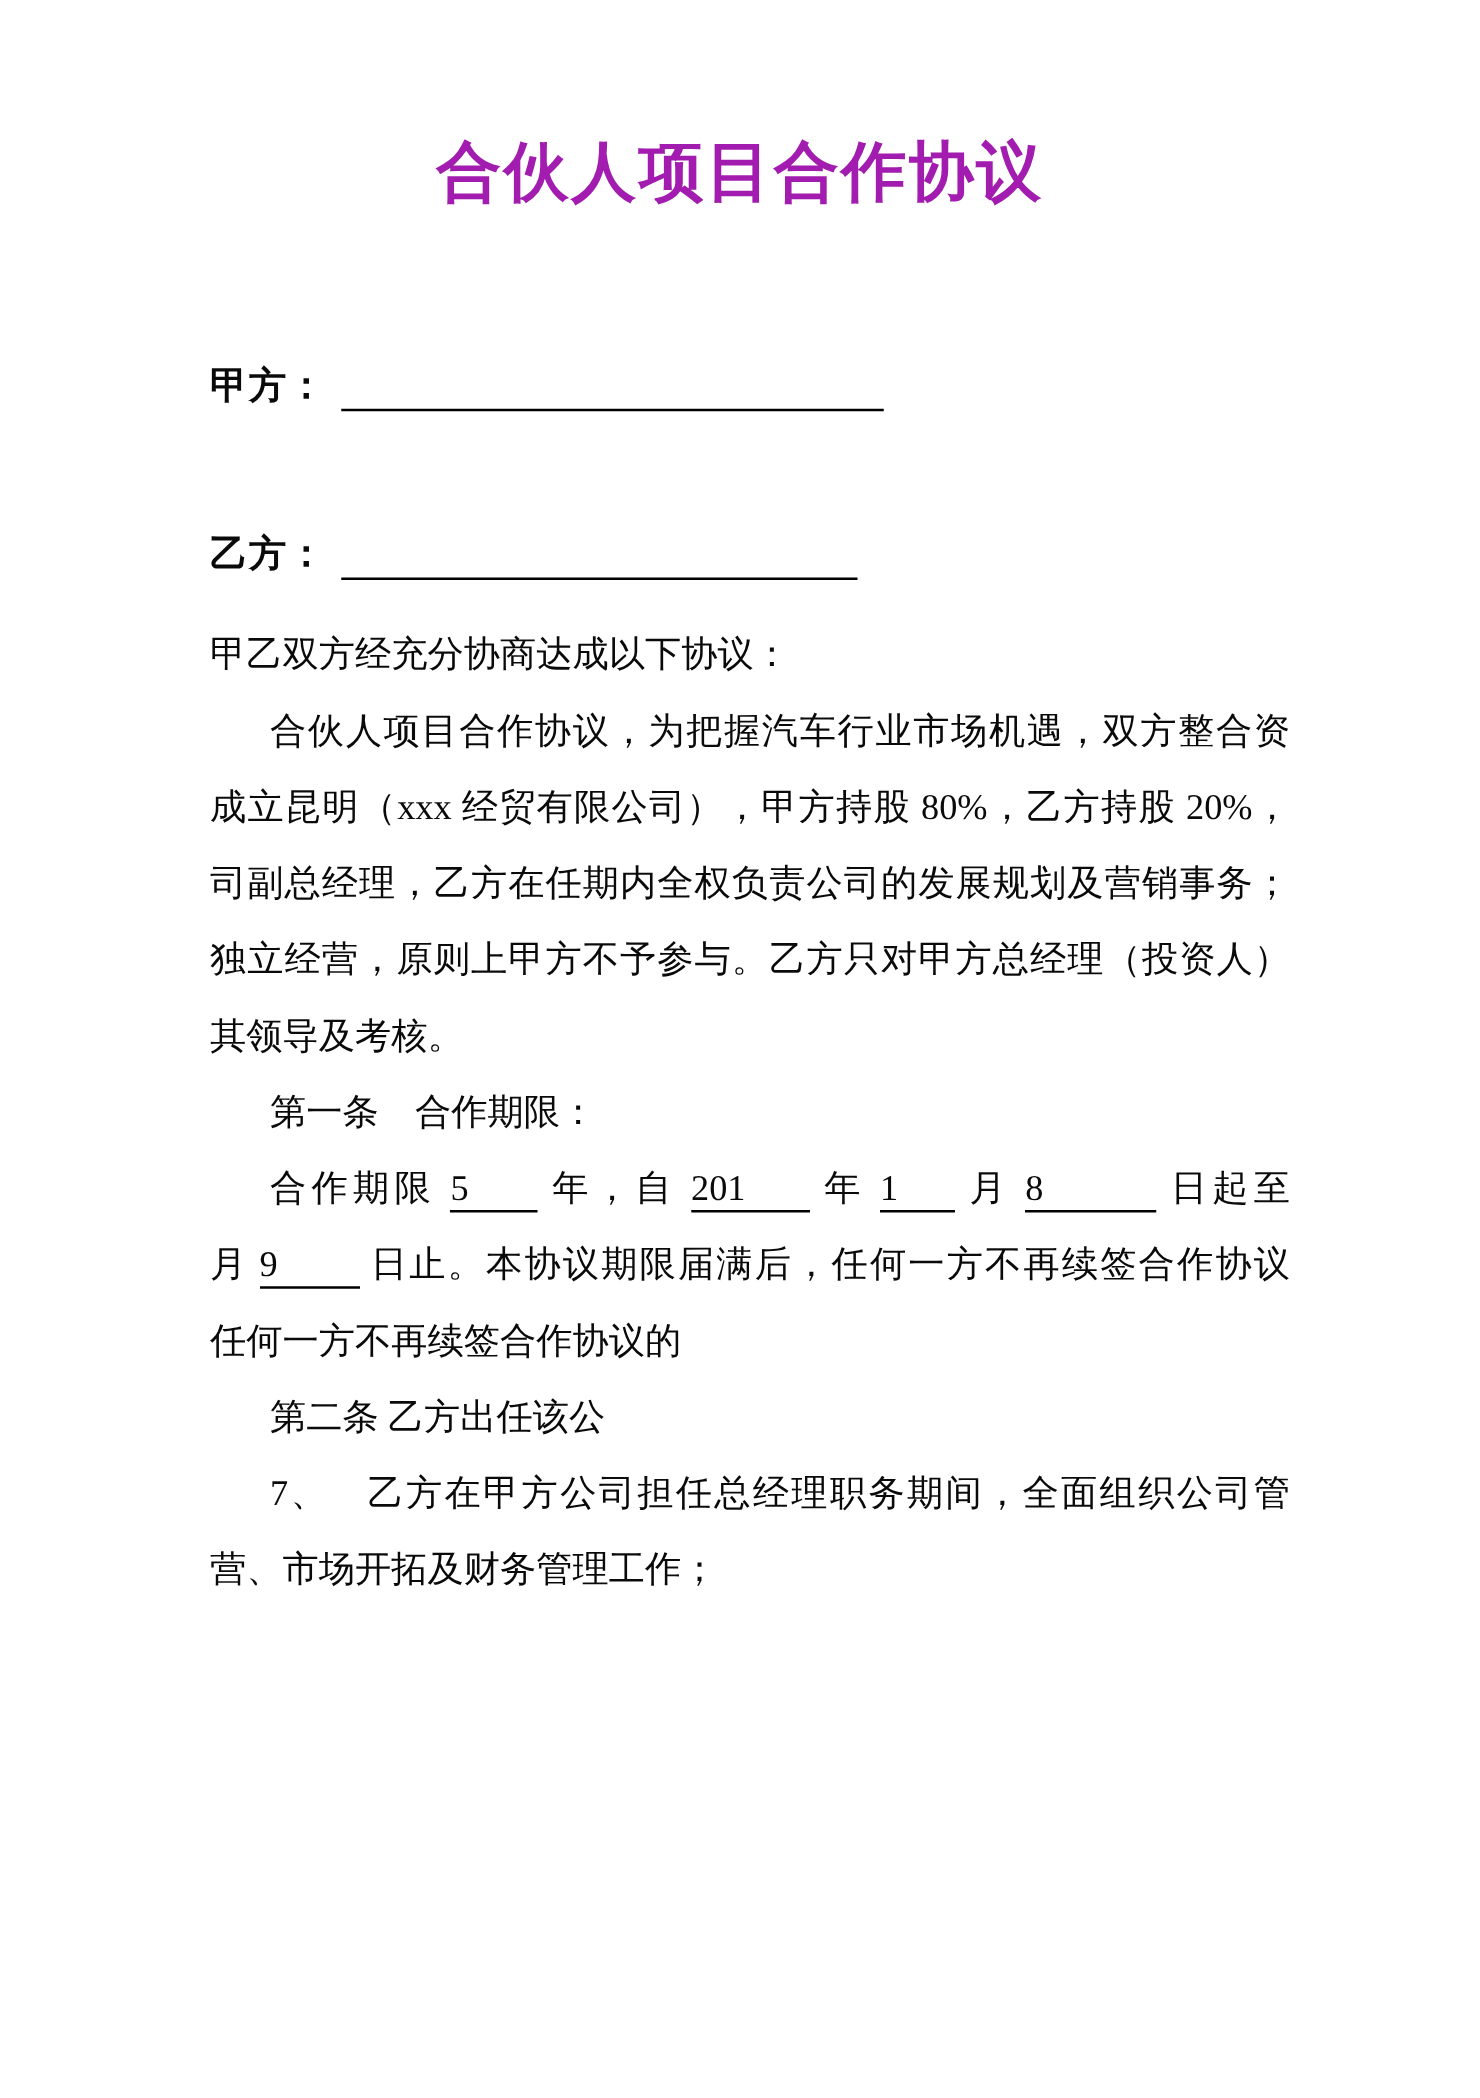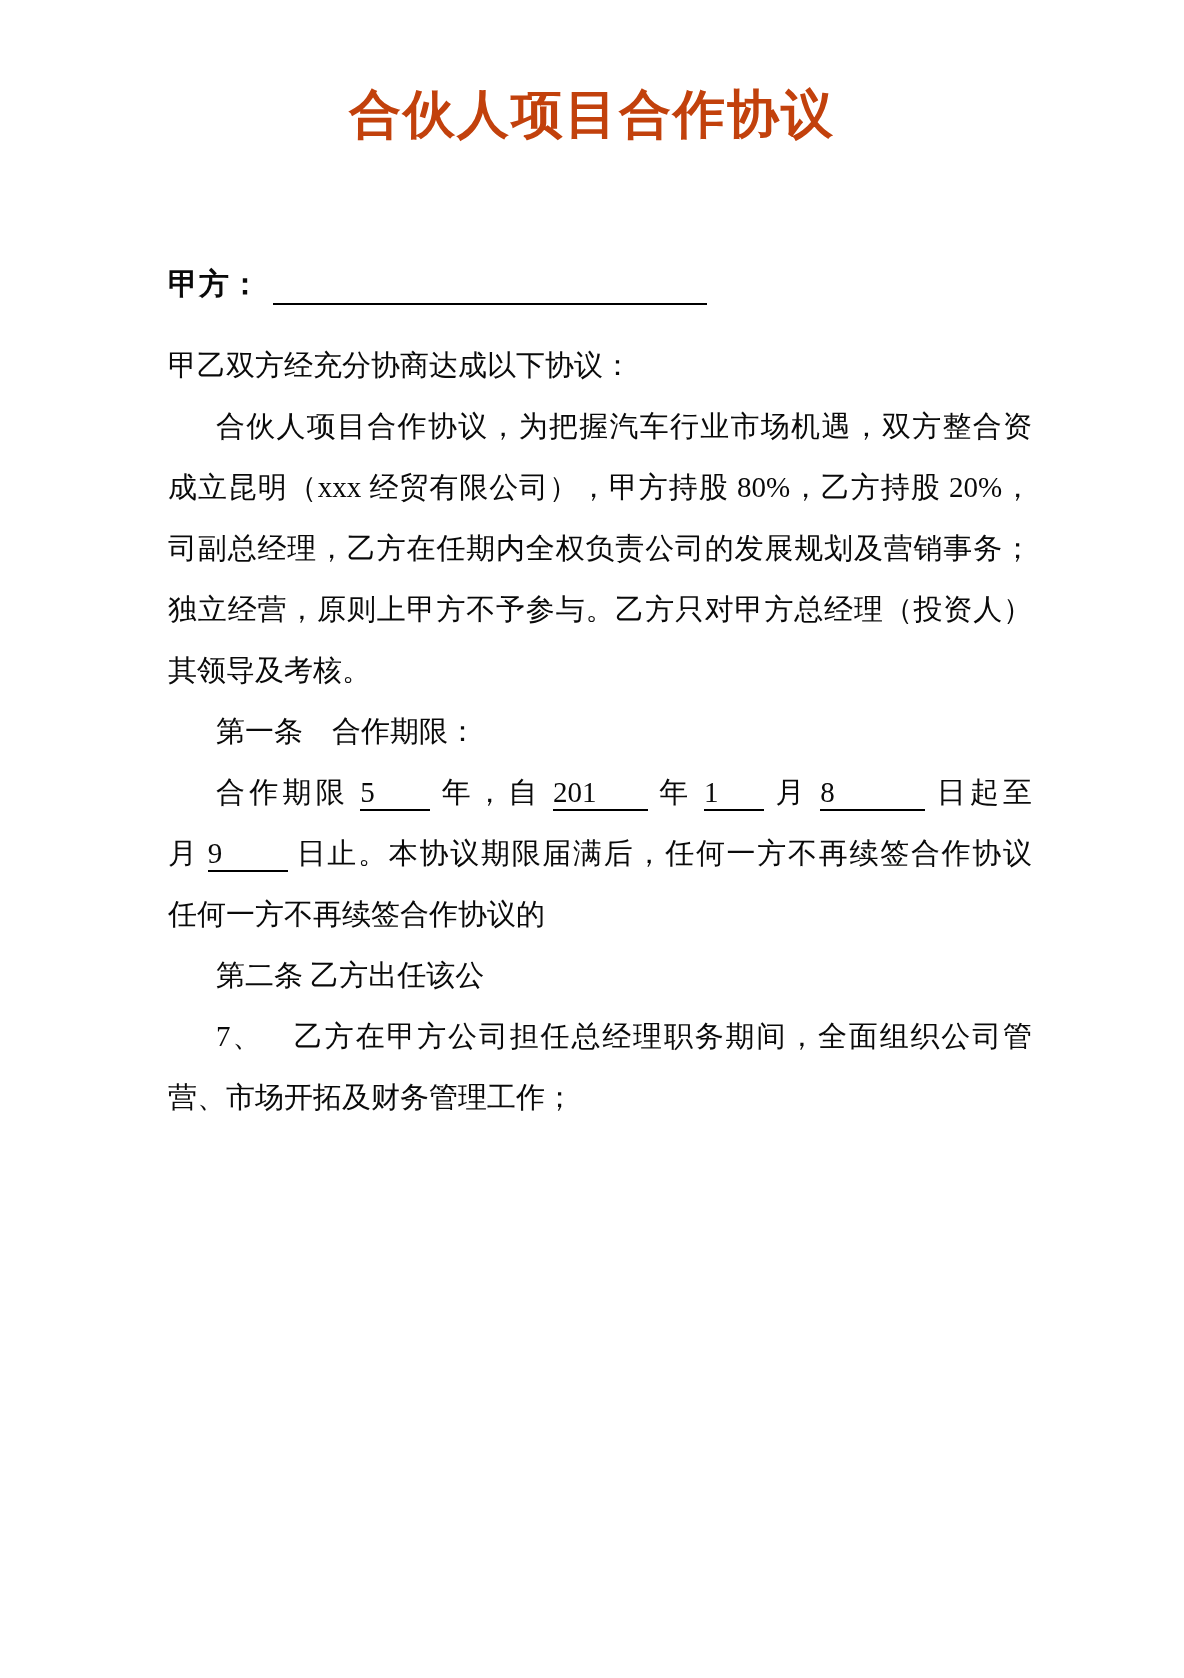--- a/index.html
+++ b/index.html
@@ -4,25 +4,25 @@
 <style>
   html, body { margin:0; padding:0; background:#ffffff; }
   body {
     width:1184px; height:1678px;
     font-family:"Liberation Serif","DejaVu Serif",serif;
     color:#0a0a0a;
   }
   .page { position:relative; width:1184px; height:1678px; overflow:hidden; background:#ffffff; }
 
   .doc-title {
-    margin:0; padding-top:82px;
+    margin:0; padding-top:106px;
     text-align:center;
     font-size:52px; line-height:66px;
     font-weight:bold; letter-spacing:2px;
-    color:#c2410c;
+    color:#a21caf;
   }
 
   .party-row { margin-left:168px; white-space:nowrap; }
   .party-row.a { margin-top:116px; }
   .party-row.b { margin-top:94px; }
   .party-label { font-size:30px; font-weight:bold; letter-spacing:1px; }
   .party-blank {
     display:inline-block; vertical-align:bottom;
     border-bottom:2px solid #000; height:36px;
     margin-left:12px;
@@ -52,20 +52,23 @@
 <body>
 
 <div class="page">
 
   <h1 class="doc-title">合伙人项目合作协议</h1>
 
   <div class="party-row a">
     <span class="party-label">甲方：</span><span class="party-blank a"></span>
   </div>
 
+  <div class="party-row b">
+    <span class="party-label">乙方：</span><span class="party-blank b"></span>
+  </div>
 
   <div class="doc-body">
     <div class="line">甲乙双方经充分协商达成以下协议：</div>
     <div class="line indent just">合伙人项目合作协议，为把握汽车行业市场机遇，双方整合资源，在共同</div>
     <div class="line just">成立昆明（xxx 经贸有限公司），甲方持股 80%，乙方持股 20%，乙方出任该公</div>
     <div class="line just">司副总经理，乙方在任期内全权负责公司的发展规划及营销事务；自主管理，</div>
     <div class="line just">独立经营，原则上甲方不予参与。乙方只对甲方总经理（投资人）负责，接受</div>
     <div class="line">其领导及考核。</div>
     <div class="line indent">第一条　合作期限：</div>
 

